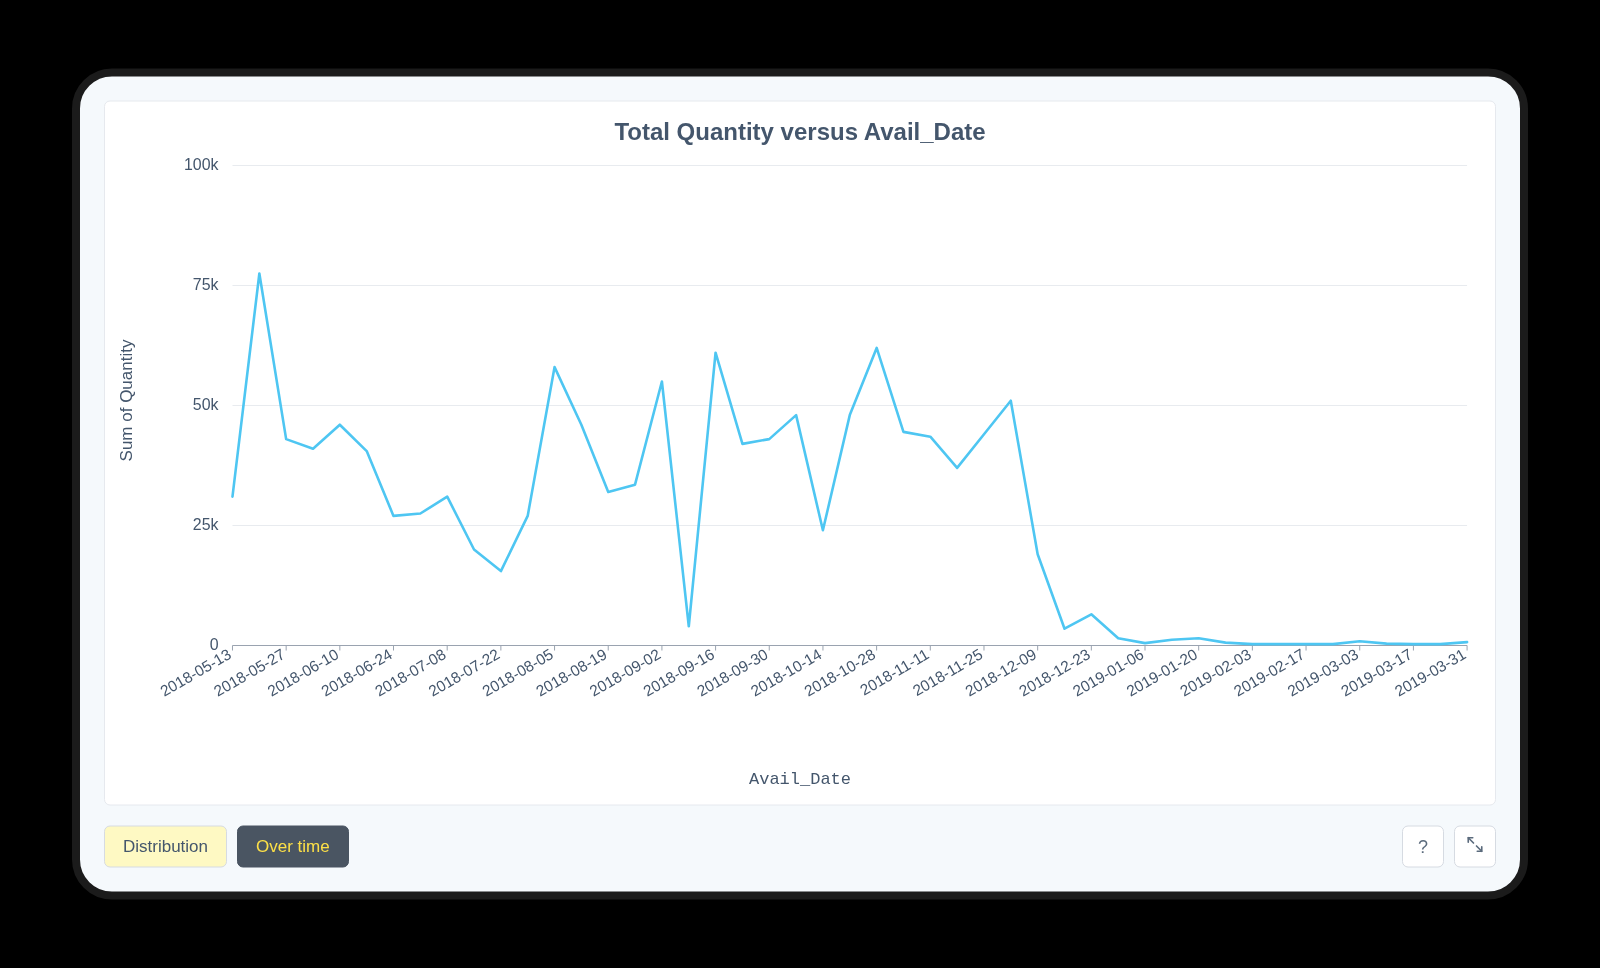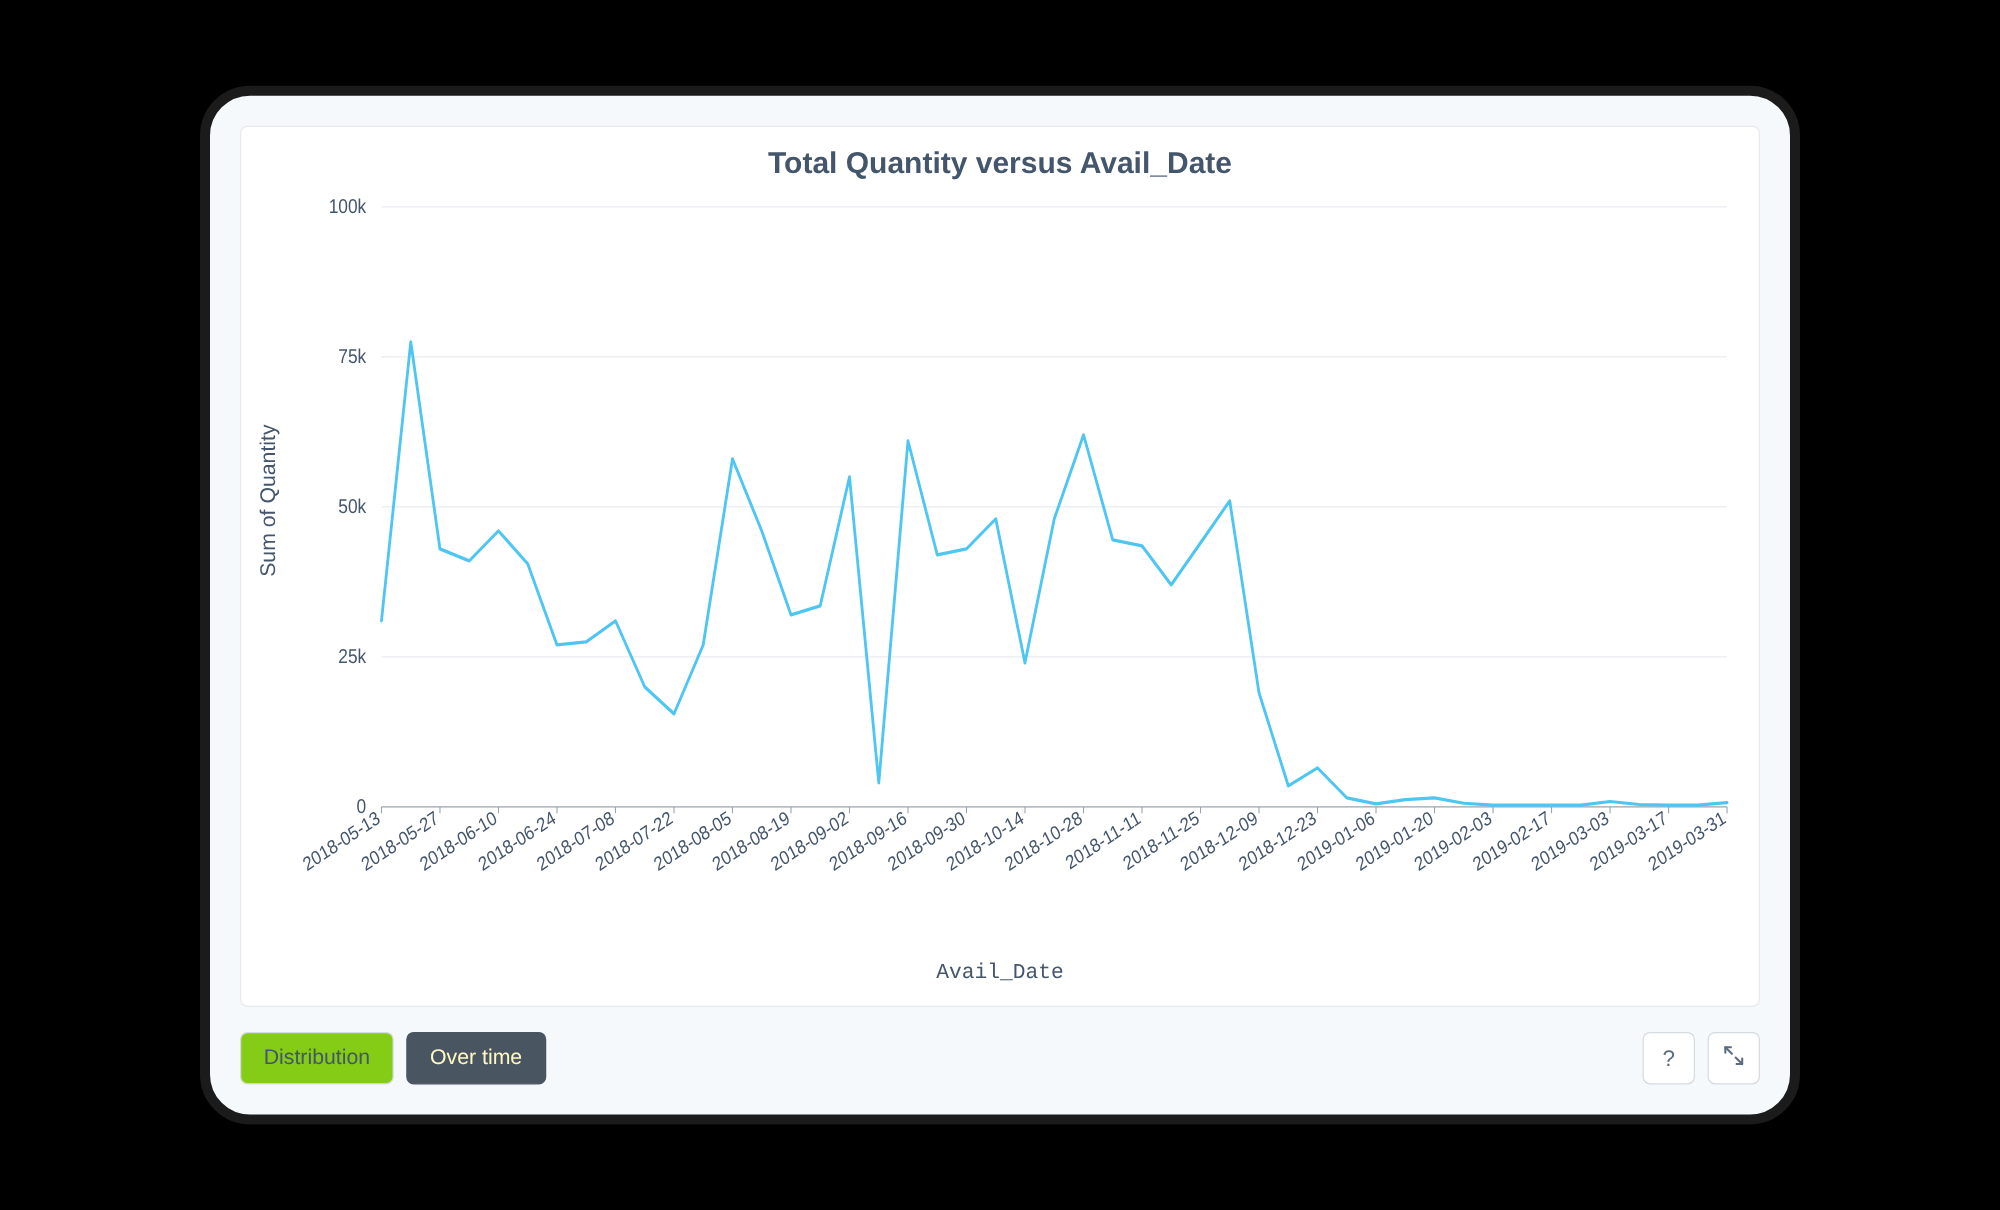--- a/index.html
+++ b/index.html
@@ -10,21 +10,21 @@
     width: 1600px;
     height: 968px;
   }
   .device-wrap {
     position: absolute;
     left: 50%;
     top: 50%;
     transform: translate(-50%, -50%);
   }
   .device {
-    width: 1280px;
+    width: 1456px;
     background: #f5f9fc;
     border: 8px solid #1b1b1b;
     border-radius: 40px;
     box-shadow: 0 30px 60px rgba(0,0,0,0.6), 0 0 0 2px rgba(255,255,255,0.05) inset;
     padding: 24px;
     box-sizing: border-box;
   }
   .card {
     background: #ffffff;
     border: 1px solid #e6e9ee;
@@ -83,26 +83,26 @@
     height: 40px;
     padding: 0 18px;
     font-size: 17px;
     border-radius: 6px;
     display: inline-flex;
     align-items: center;
     justify-content: center;
     cursor: pointer;
     user-select: none;
     border: 1px solid #d6dbe2;
-    background: #84cc16;
+    background: #fef9c3;
     color: #44566c;
   }
   .btn.selected {
     background: #4a5562;
-    color: #fef9c3;
+    color: #fde047;
     border-color: #4a5562;
   }
   .spacer { flex: 1; }
   .icon-btn {
     width: 40px;
     height: 40px;
     border-radius: 6px;
     border: 1px solid #d6dbe2;
     background: #ffffff;
     color: #5b6b7d;

